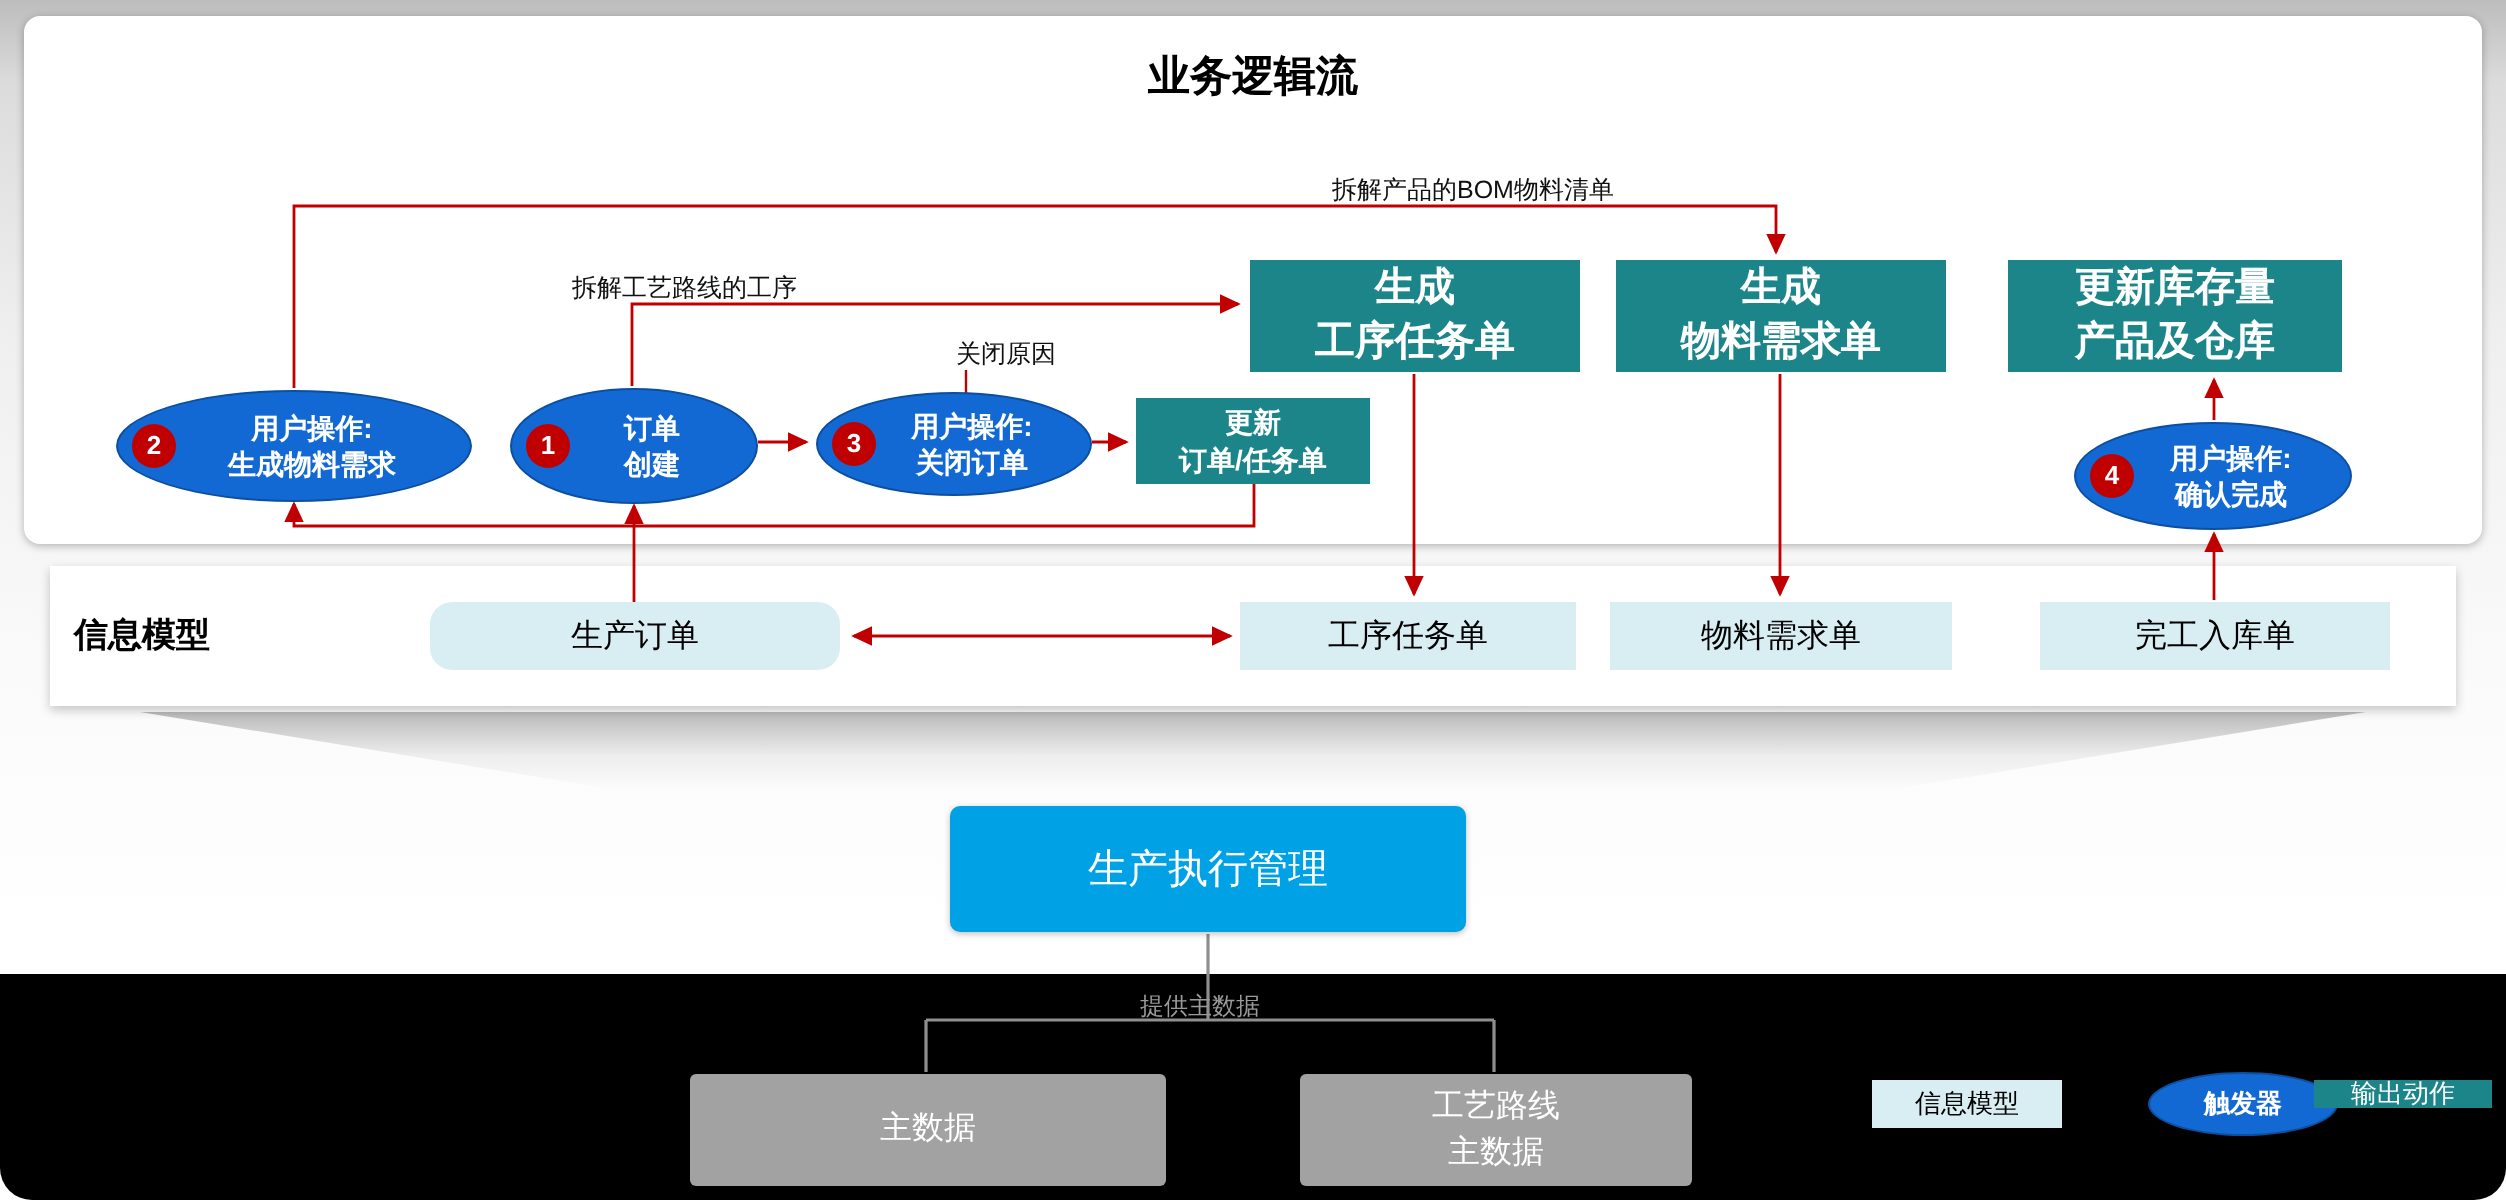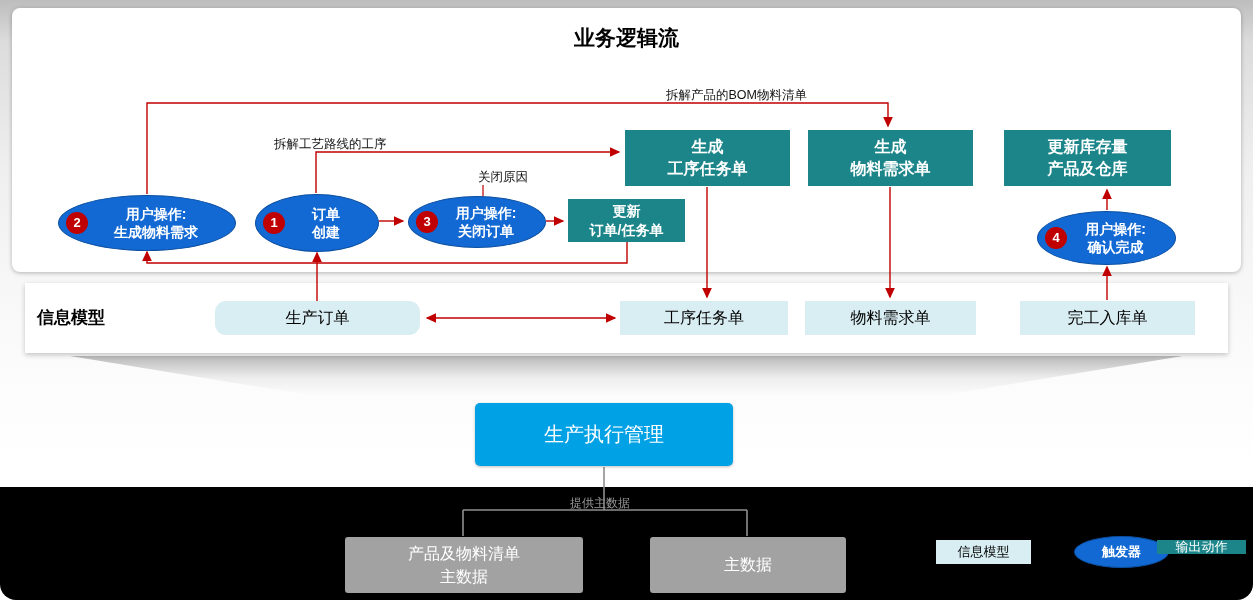--- a/index.html
+++ b/index.html
@@ -4,21 +4,21 @@
 <style>
   html,body{margin:0;padding:0;}
   body{font-family:"Liberation Sans","DejaVu Sans",sans-serif;background:#ffffff;}
   .canvas{position:relative;width:1253px;height:600px;overflow:hidden;
     background:linear-gradient(180deg,#bdbdbd 0%,#dcdcdc 7%,#efefef 28%,#fafafa 55%,#ffffff 78%);}
   .top-card{position:absolute;left:12px;top:8px;width:1229px;height:264px;background:#ffffff;
     border-radius:8px;box-shadow:0 1px 4px rgba(0,0,0,.28);}
   .flow-title{position:absolute;left:0;top:24px;width:100%;text-align:center;
     font-size:21px;font-weight:bold;color:#000;}
   svg.wires{position:absolute;left:0;top:0;z-index:5;}
-  .node-teal{position:absolute;z-index:10;background:#1b858a;color:#fff;font-weight:bold;font-size:16px;
+  .node-teal{position:absolute;z-index:10;background:#1b858a;color:#fff;font-weight:bold;font-size:20px;
     line-height:1.35;text-align:center;display:flex;flex-direction:column;align-items:center;justify-content:center;}
   .node-teal.small{font-size:14px;line-height:1.3;}
   .trigger{position:absolute;z-index:10;background:#1269d3;border:1px solid #0c4fa0;border-radius:50%;
     color:#fff;font-weight:bold;font-size:14px;line-height:1.3;text-align:center;
     display:flex;align-items:center;justify-content:center;}
   .trigger .tx{padding-left:18px;}
   .num-badge{position:absolute;left:7px;top:50%;transform:translateY(-50%);width:22px;height:22px;
     border-radius:50%;background:#c00000;color:#fff;font-size:13px;font-weight:bold;
     display:flex;align-items:center;justify-content:center;}
   .ann{position:absolute;z-index:11;font-size:12.5px;color:#111;background:transparent;white-space:nowrap;}
@@ -136,37 +136,37 @@
   </div>
   <div class="trigger" style="left:1037px;top:211px;width:137px;height:52px;">
     <span class="num-badge">4</span>
     <span class="tx">
       <div>用户操作:</div>
       <div>确认完成</div>
     </span>
   </div>
 
   <div class="ann" style="left:666px;top:87px;">拆解产品的BOM物料清单</div>
-  <div class="ann" style="left:274px;top:136px;font-family:Liberation Serif, serif;">拆解工艺路线的工序</div>
+  <div class="ann" style="left:286px;top:136px;font-family:Liberation Serif, serif;">拆解工艺路线的工序</div>
   <div class="ann" style="left:478px;top:169px;">关闭原因</div>
 
   <div class="info-band-label">信息模型</div>
   <div class="info-box" style="left:215px;width:205px;border-radius:11px;">生产订单</div>
   <div class="info-box" style="left:620px;width:168px;">工序任务单</div>
   <div class="info-box" style="left:805px;width:171px;">物料需求单</div>
   <div class="info-box" style="left:1020px;width:175px;">完工入库单</div>
 
   <div class="center-box">生产执行管理</div>
 
   <div class="connector-label">提供主数据</div>
   <div class="master" style="left:345px;width:238px;">
-    <div>产品及物料清单</div>
     <div>主数据</div>
   </div>
   <div class="master" style="left:650px;width:196px;">
+    <div>工艺路线</div>
     <div>主数据</div>
   </div>
 
   <div class="legend-info">信息模型</div>
   <div class="legend-trigger">触发器</div>
   <div class="legend-action">输出动作</div>
 
 </div>
 
 </body></html>

